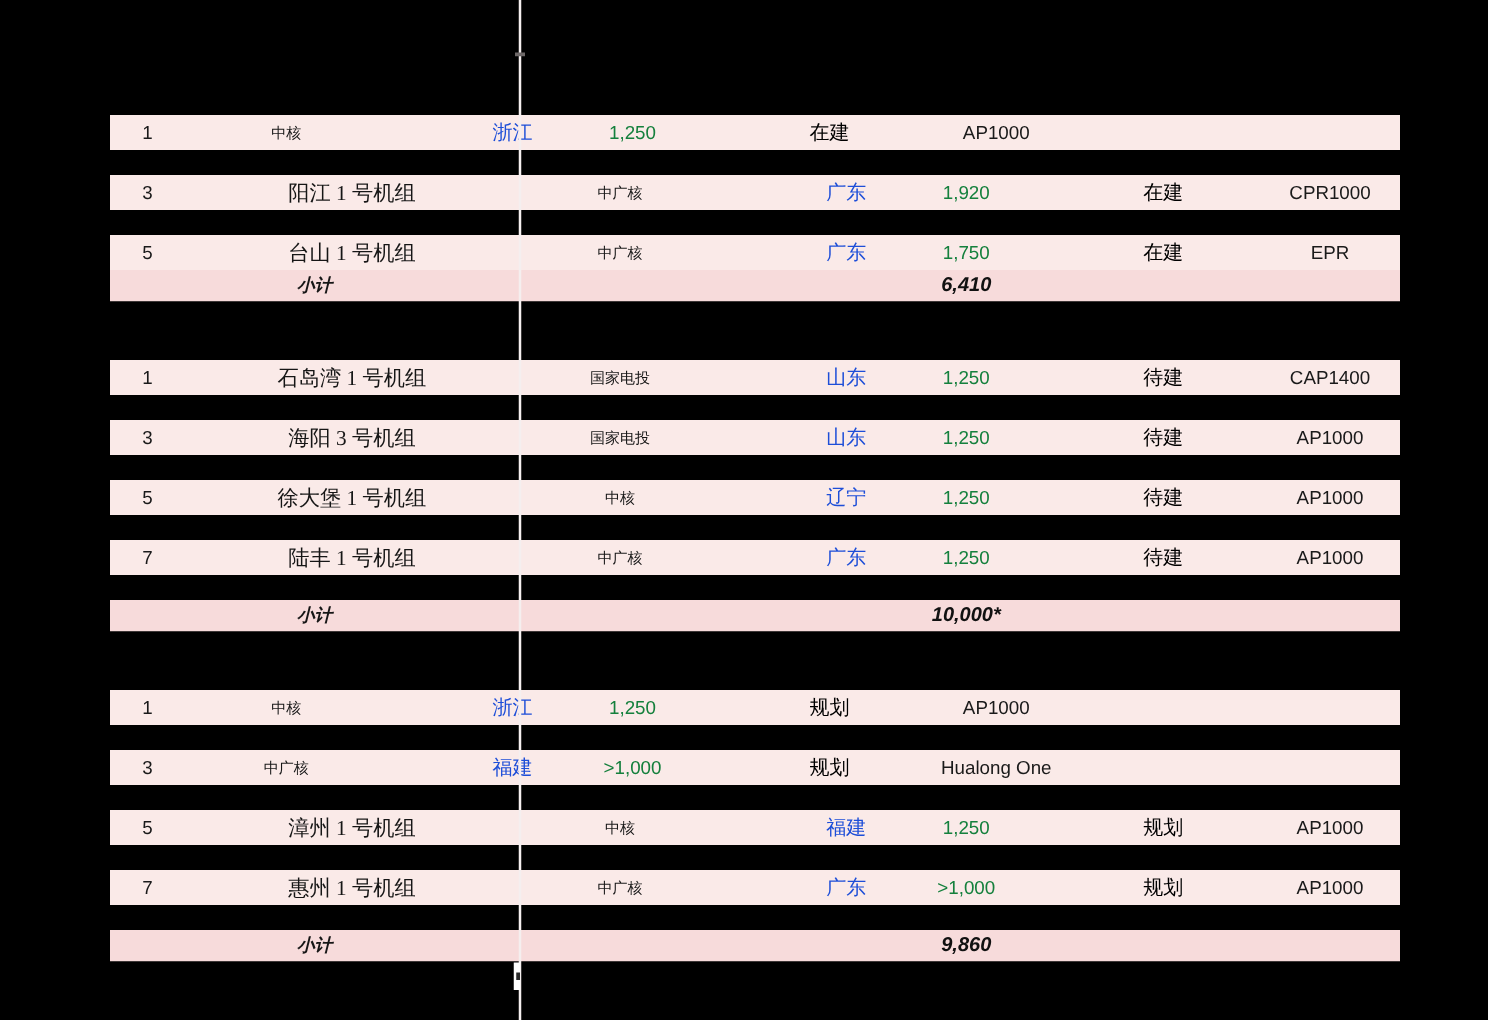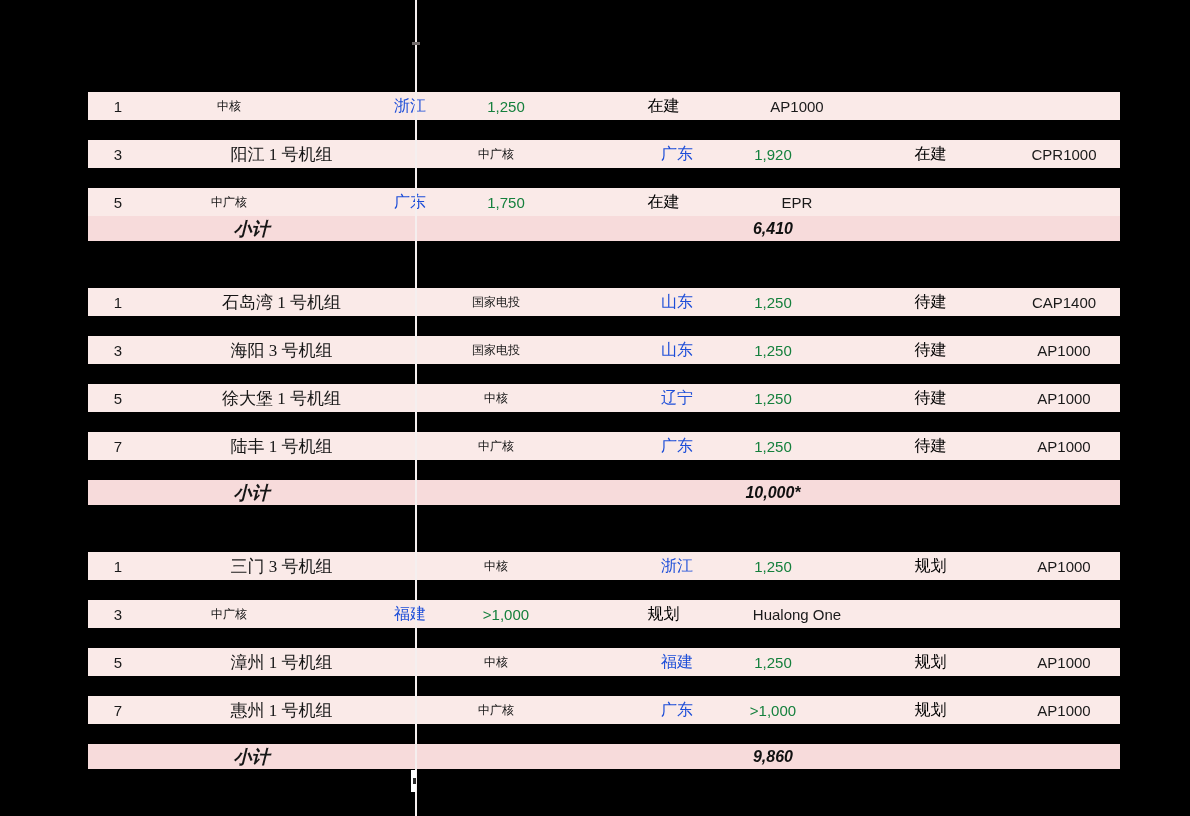--- a/index.html
+++ b/index.html
@@ -77,21 +77,21 @@
   .c-owner { width: 162px; text-align: center; font-size: 12px; color: #161616; }
   .c-prov  { width: 116px; text-align: right; font-size: 16px; color: #1d4ed8; }
   .c-cap   { width: 160px; text-align: center; font-family: "Liberation Sans", sans-serif; font-size: 15px; color: #15803d; }
   .c-stat  { width: 155px; text-align: center; font-size: 16px; color: #000000; }
   .c-tech  { width: 112px; text-align: center; font-family: "Liberation Sans", sans-serif; font-size: 15px; color: #1a1a1a; }
 
   
   .s-label {
     width: 327px;
     text-align: center;
-    font-size: 18px;
+    font-size: 14px;
     font-style: italic;
     font-weight: bold;
     color: #161616;
   }
   .s-spacer { width: 278px; }
   .s-value {
     width: 160px;
     text-align: center;
     font-family: "Liberation Sans", sans-serif;
     font-size: 16px;
@@ -122,20 +122,21 @@
       <div class="c-no">3</div>
       <div class="c-name">阳江 1 号机组</div>
       <div class="c-owner">中广核</div>
       <div class="c-prov">广东</div>
       <div class="c-cap">1,920</div>
       <div class="c-stat">在建</div>
       <div class="c-tech">CPR1000</div>
     </div>
     <div class="row data" style="top: 188px; height: 28px;">
       <div class="c-no">5</div>
+      <div class="c-name">台山 1 号机组</div>
       <div class="c-owner">中广核</div>
       <div class="c-prov">广东</div>
       <div class="c-cap">1,750</div>
       <div class="c-stat">在建</div>
       <div class="c-tech">EPR</div>
     </div>
     <div class="row subtotal" style="top: 216px; height: 25px;">
       <div class="s-label">小计</div>
       <div class="s-spacer"></div>
       <div class="s-value">6,410</div>
@@ -178,21 +179,20 @@
       <div class="c-tech">AP1000</div>
     </div>
     <div class="row subtotal" style="top: 480px; height: 25px;">
       <div class="s-label">小计</div>
       <div class="s-spacer"></div>
       <div class="s-value">10,000*</div>
       <div class="s-tail"></div>
     </div>
     <div class="row data" style="top: 552px; height: 28px;">
       <div class="c-no">1</div>
-      <div class="c-name">三门 3 号机组</div>
       <div class="c-owner">中核</div>
       <div class="c-prov">浙江</div>
       <div class="c-cap">1,250</div>
       <div class="c-stat">规划</div>
       <div class="c-tech">AP1000</div>
     </div>
     <div class="row data" style="top: 600px; height: 28px;">
       <div class="c-no">3</div>
       <div class="c-owner">中广核</div>
       <div class="c-prov">福建</div>

